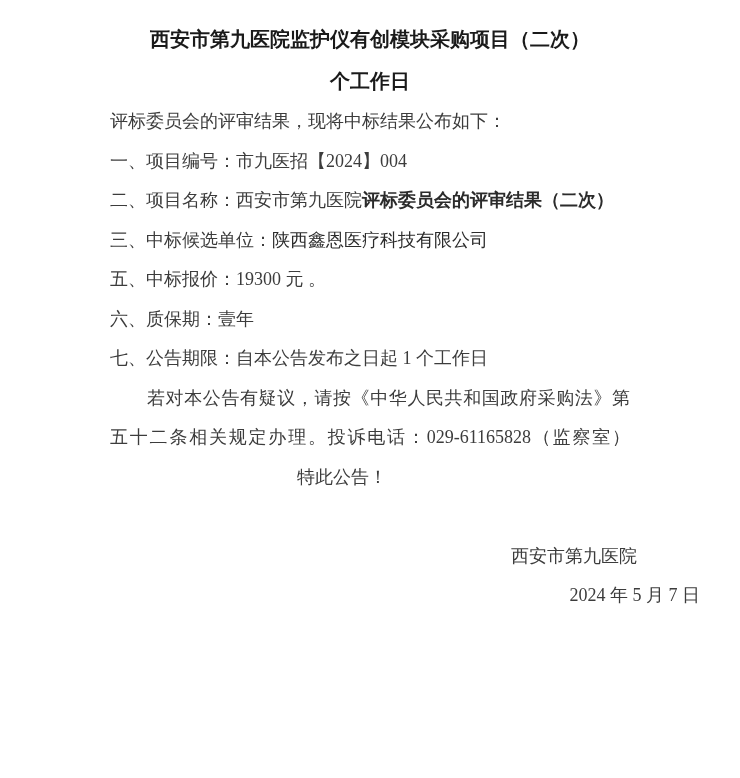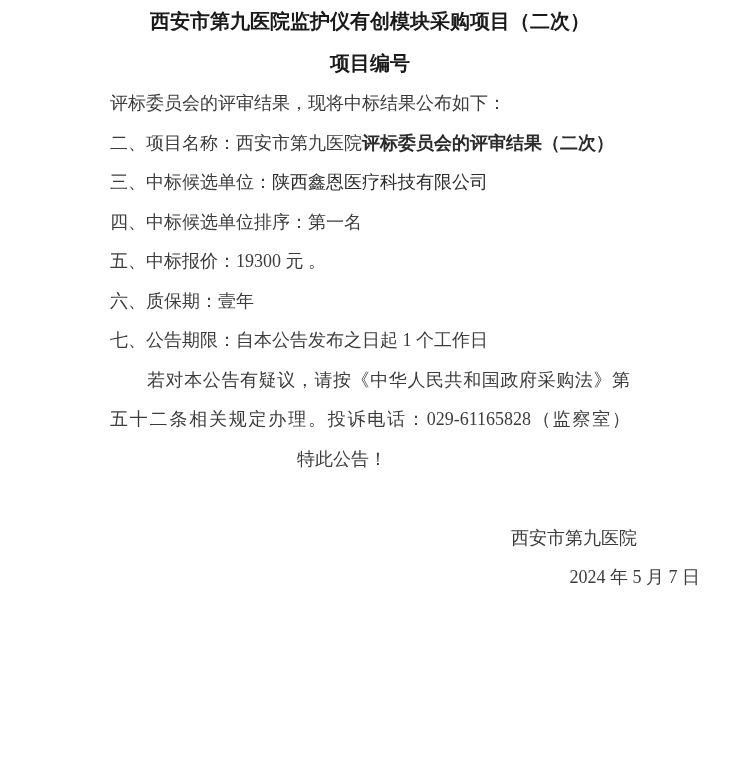--- a/index.html
+++ b/index.html
@@ -1,20 +1,20 @@
 <!DOCTYPE html>
 <html><head>
 <meta charset="utf-8">
 <style>
   html, body { margin: 0; padding: 0; background: #ffffff; }
   body {
     width: 740px; height: 778px; overflow: hidden;
     font-family: "Liberation Serif", serif;
   }
-  .page { padding-top: 0; }
+  .page { padding-top: 18px; }
   .title, .subtitle {
     margin: 0 110px;
     text-align: center;
     font-family: "Liberation Sans", sans-serif;
     font-weight: bold;
     font-size: 20px;
     line-height: 42px;
     color: #1a1a1a;
     white-space: nowrap;
   }
@@ -35,26 +35,26 @@
   .signature-date { text-align: right; margin-right: 40px; }
   .seg-serif { font-family: "Liberation Serif", serif; }
   .seg-bold-serif { font-family: "Liberation Serif", serif; font-weight: bold; color: #2b2b2b; }
   .seg-bold-sans { font-family: "Liberation Sans", sans-serif; font-weight: normal; color: #2b2b2b; }
 </style>
 </head>
 <body>
 
 <div class="page">
   <h1 class="title">西安市第九医院监护仪有创模块采购项目（二次）</h1>
-  <h2 class="subtitle">项目编号</h2>
+  <h2 class="subtitle">个工作日</h2>
   <div id="doc-lines">
       <p class="line"><span class="seg-serif">评标委员会的评审结果，现将中标结果公布如下：</span></p>
+      <p class="line"><span class="seg-serif">一、项目编号：市九医招【2024】004</span></p>
       <p class="line"><span class="seg-serif">二、项目名称：西安市第九医院</span><span class="seg-bold-serif">评标委员会的评审结果（二次）</span></p>
       <p class="line"><span class="seg-serif">三、中标候选单位：</span><span class="seg-bold-sans">陕西鑫恩医疗科技有限公司</span></p>
-      <p class="line"><span class="seg-serif">四、中标候选单位排序：第一名</span></p>
       <p class="line"><span class="seg-serif">五、中标报价：19300 元 。</span></p>
       <p class="line"><span class="seg-serif">六、质保期：壹年</span></p>
       <p class="line"><span class="seg-serif">七、公告期限：自本公告发布之日起 1 个工作日</span></p>
       <p class="line indent justify"><span class="seg-serif">若对本公告有疑议，请按《中华人民共和国政府采购法》第</span></p>
       <p class="line justify"><span class="seg-serif">五十二条相关规定办理。投诉电话：029-61165828（监察室）</span></p>
       <p class="line indent-large"><span class="seg-serif">特此公告！</span></p>
       <p class="line blank"></p>
       <p class="line signature"><span class="seg-serif">西安市第九医院</span></p>
       <p class="line signature-date"><span class="seg-serif">2024 年 5 月 7 日</span></p>
     </div>

